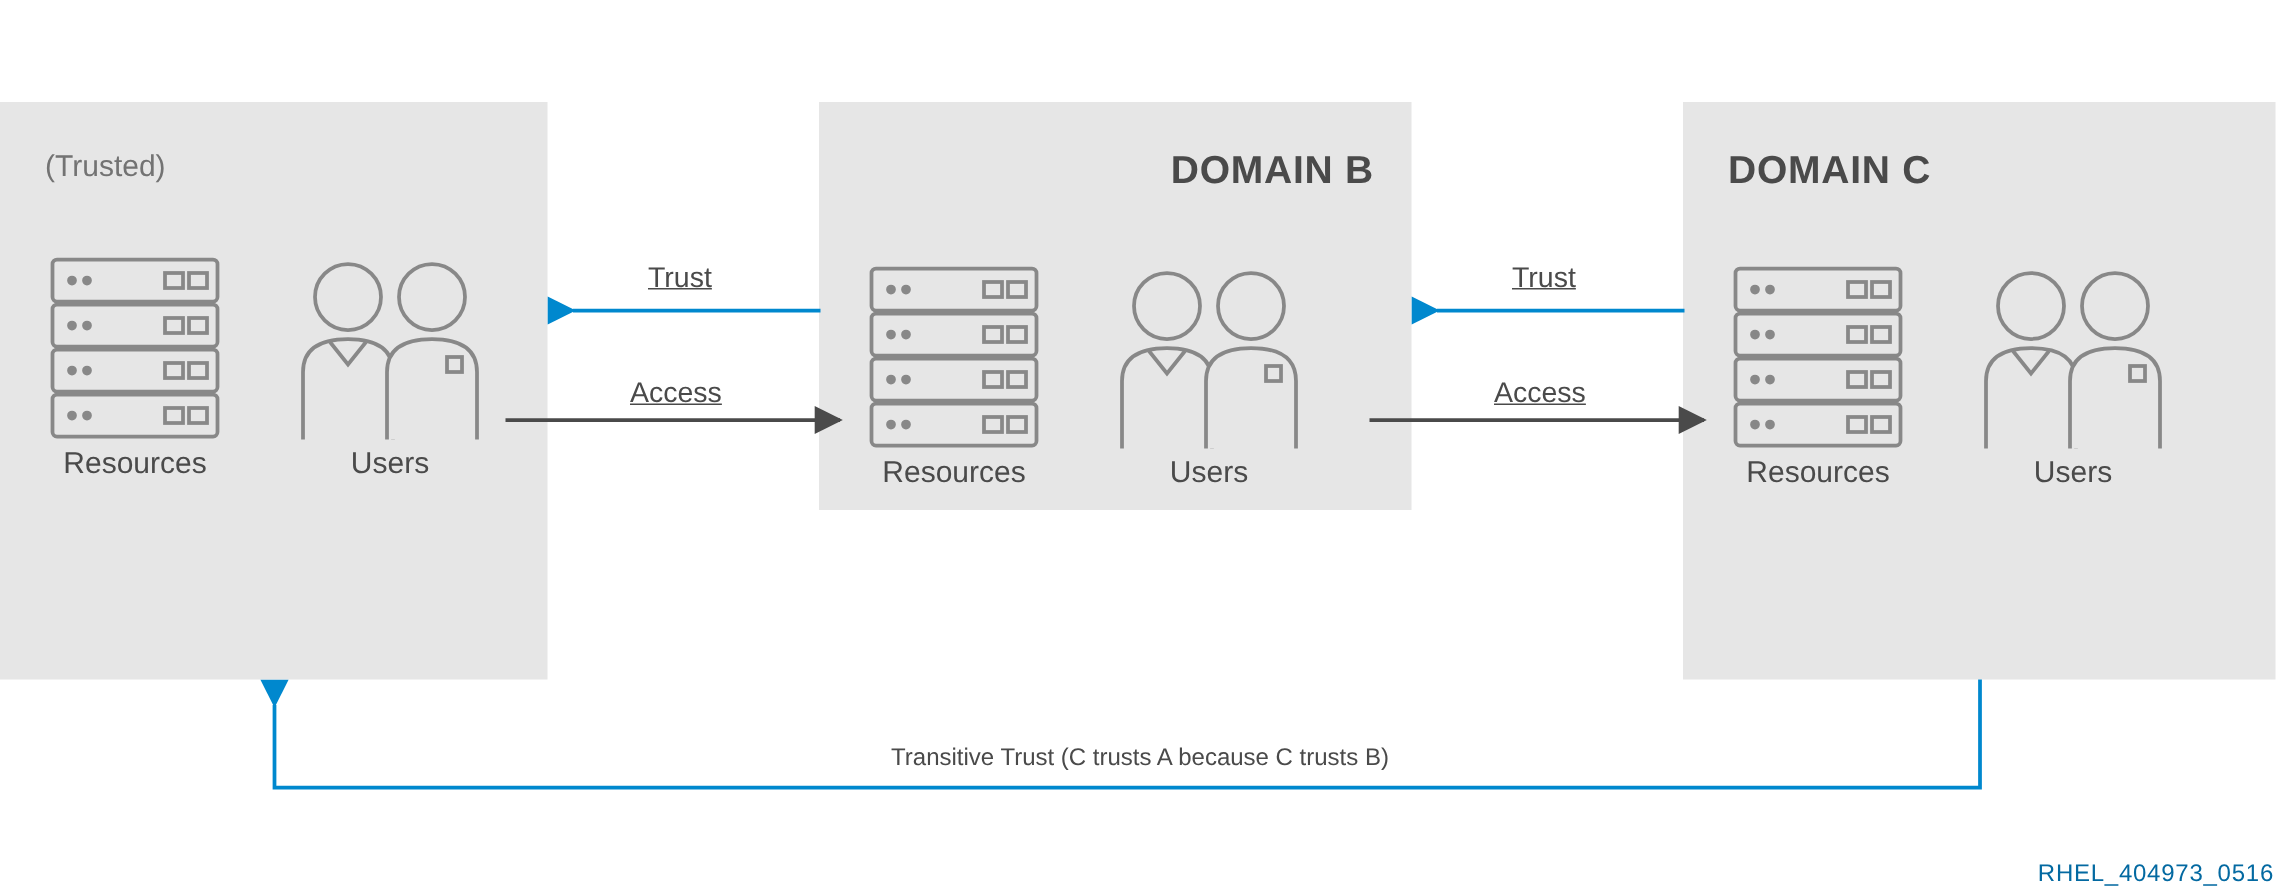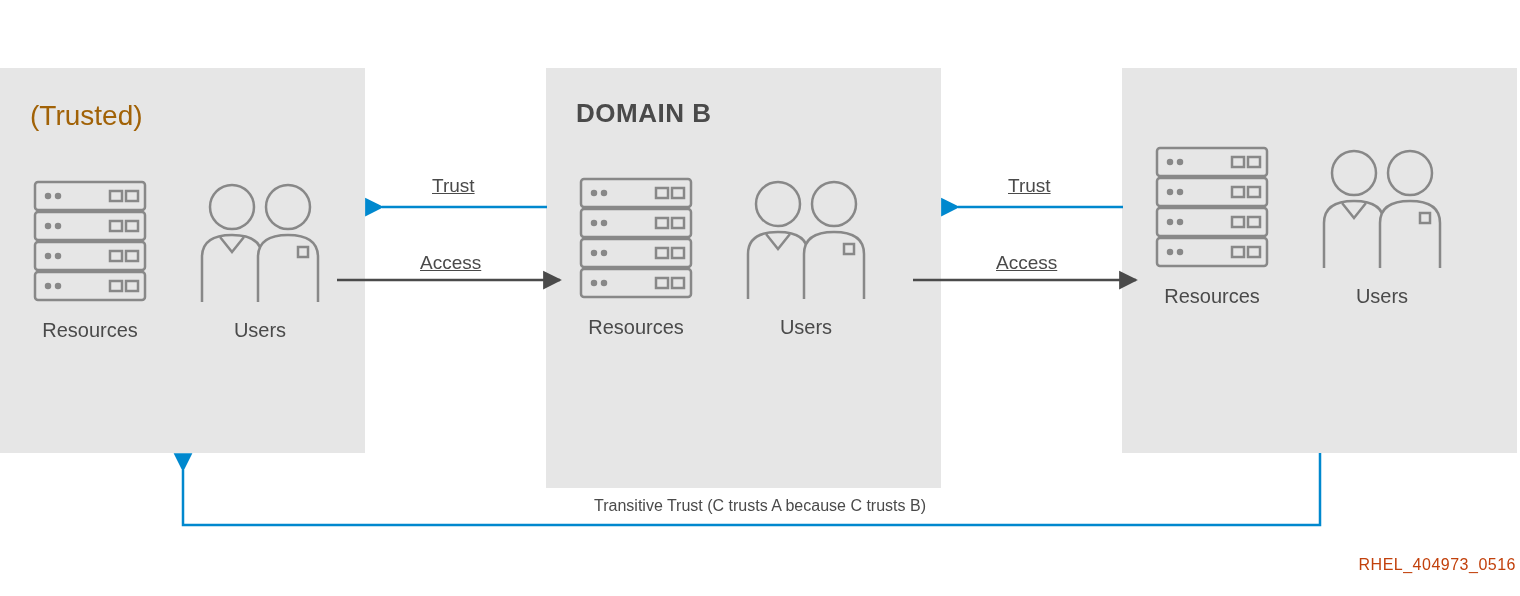--- a/index.html
+++ b/index.html
@@ -17,53 +17,52 @@
     background: #e6e6e6;
     padding: 30px 25px 25px 30px;
   }
   .domain-title {
     font-size: 26px;
     font-weight: 600;
     letter-spacing: 0.5px;
     color: #4a4a4a;
   }
   .domain-sub {
-    font-size: 28px;
-    color: #a16207;
+    font-size: 20px;
+    color: #737373;
     margin-top: 2px;
   }
   .content-row {
     display: flex;
     align-items: flex-end;
     gap: 40px;
     margin-top: 45px;
   }
   .icon-col {
     display: flex;
     flex-direction: column;
     align-items: center;
   }
   .icon-label {
     font-size: 20px;
     color: #4a4a4a;
-    margin-top: 12px;
   }
   svg.icon { display: block; }
   .arrow-label {
     position: absolute;
     font-size: 19px;
     color: #4a4a4a;
     text-decoration: underline;
   }
   .footer-id {
     position: absolute;
     right: 4px;
-    bottom: 22px;
+    bottom: 4px;
     font-size: 16px;
-    color: #c2410c;
+    color: #0369a1;
     letter-spacing: 0.5px;
   }
   .transitive-label {
     position: absolute;
     font-size: 16px;
     color: #4a4a4a;
     text-align: center;
     width: 100%;
   }
 </style>
@@ -109,21 +108,21 @@
           <circle cx="98" cy="30" r="22"></circle>
           <path d="M 68 125 L 68 80 Q 68 58 98 58 Q 128 58 128 80 L 128 125"></path>
           <rect x="108" y="70" width="10" height="10" fill="none"></rect>
         </g>
       </svg>
       <div class="icon-label">Users</div>
     </div>
   </div>
 </div>
 
-<div class="domain-box" style="left:546px; top:68px; width:395px; height:420px;">
+<div class="domain-box" style="left:546px; top:68px; width:395px; height:272px;text-align:right;">
   <div class="domain-title">DOMAIN B</div>
   <div class="content-row">
     <div class="icon-col">
       <svg class="icon" width="120" height="130" viewBox="0 0 120 130">
         <g fill="none" stroke="#888" stroke-width="2.5">
           <rect x="5" y="5" width="110" height="28" rx="3"></rect>
           <rect x="5" y="35" width="110" height="28" rx="3"></rect>
           <rect x="5" y="65" width="110" height="28" rx="3"></rect>
           <rect x="5" y="95" width="110" height="28" rx="3"></rect>
           <circle cx="18" cy="19" r="2" fill="#888"></circle>
@@ -156,20 +155,21 @@
           <path d="M 68 125 L 68 80 Q 68 58 98 58 Q 128 58 128 80 L 128 125"></path>
           <rect x="108" y="70" width="10" height="10" fill="none"></rect>
         </g>
       </svg>
       <div class="icon-label">Users</div>
     </div>
   </div>
 </div>
 
 <div class="domain-box" style="left:1122px; top:68px; width:395px; height:385px;">
+  <div class="domain-title">DOMAIN C</div>
   <div class="content-row">
     <div class="icon-col">
       <svg class="icon" width="120" height="130" viewBox="0 0 120 130">
         <g fill="none" stroke="#888" stroke-width="2.5">
           <rect x="5" y="5" width="110" height="28" rx="3"></rect>
           <rect x="5" y="35" width="110" height="28" rx="3"></rect>
           <rect x="5" y="65" width="110" height="28" rx="3"></rect>
           <rect x="5" y="95" width="110" height="28" rx="3"></rect>
           <circle cx="18" cy="19" r="2" fill="#888"></circle>
             <circle cx="28" cy="19" r="2" fill="#888"></circle>

